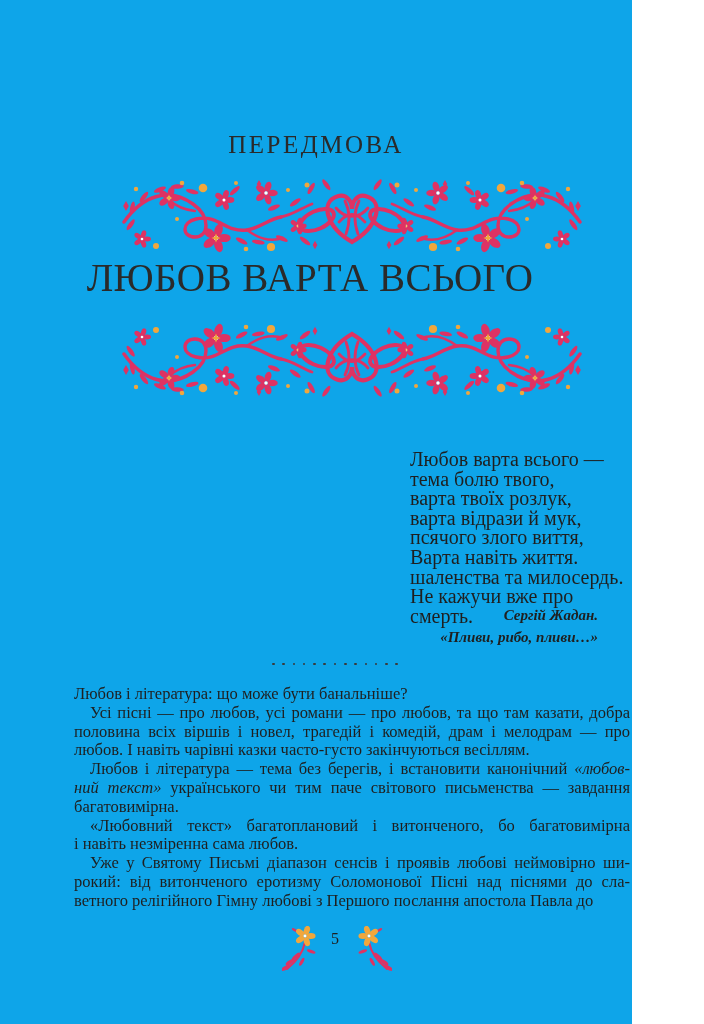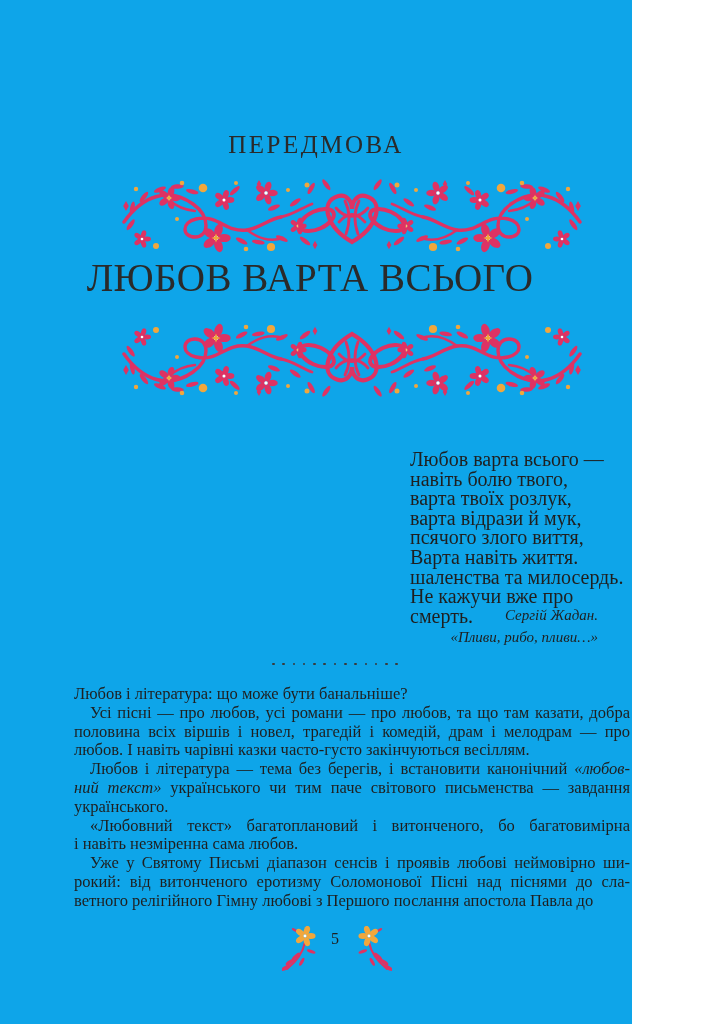--- a/index.html
+++ b/index.html
@@ -23,21 +23,21 @@
   .orn-bottom{top:317px;transform:scaleY(-1)}
   .main-title{
     position:absolute;top:255px;left:0;right:12px;margin:0;text-align:center;
     font-size:39px;font-weight:400;letter-spacing:.5px;color:var(--heading);white-space:nowrap;
   }
   .poem{
     position:absolute;left:410px;top:450px;font-size:20px;line-height:19.6px;color:var(--text);
   }
   .attribution{
     position:absolute;left:410px;top:604px;width:188px;text-align:right;
-    font-style:italic;font-size:15px;line-height:22px;color:var(--text);
+    font-style:italic;font-size:15px;line-height:22px;color:var(--text);font-weight:bold;
   }
   .dots{
     position:absolute;left:272px;top:661px;width:126px;height:6px;
     display:flex;justify-content:space-between;align-items:center;
   }
   .dot{width:2.6px;height:2.6px;border-radius:50%;background:#3a3a3a}
   .body-text{
     position:absolute;left:74px;top:685px;width:556px;
     font-size:16.5px;line-height:18.8px;color:var(--text);
   }
@@ -187,21 +187,21 @@
   <h1 class="main-title">ЛЮБОВ ВАРТА ВСЬОГО</h1>
 
   <div class="orn-band orn-bottom">
     <svg viewBox="0 0 466 82" width="466" height="82">
         <use href="#band"></use>
       </svg>
   </div>
 
   <div class="poem" id="poem">
       <div class="poem-line">Любов варта всього —</div>
-      <div class="poem-line">навіть болю твого,</div>
+      <div class="poem-line">тема болю твого,</div>
       <div class="poem-line">варта твоїх розлук,</div>
       <div class="poem-line">варта відрази й мук,</div>
       <div class="poem-line">псячого злого виття,</div>
       <div class="poem-line">Варта навіть життя.</div>
       <div class="poem-line">шаленства та милосердь.</div>
       <div class="poem-line">Не кажучи вже про смерть.</div>
     </div>
 
   <div class="attribution" id="attribution">
       <div class="attr-line">Сергій Жадан.</div>
@@ -229,21 +229,21 @@
         <div class="bline"><span>Любов і література: що може бути банальніше?</span></div>
       </div>
       <div class="para">
         <div class="bline just ind"><span>Усі пісні — про любов, усі романи — про любов, та що там казати, добра</span></div>
         <div class="bline just"><span>половина всіх віршів і новел, трагедій і комедій, драм і мелодрам — про</span></div>
         <div class="bline"><span>любов. І навіть чарівні казки часто-густо закінчуються весіллям.</span></div>
       </div>
       <div class="para">
         <div class="bline just ind"><span>Любов і література — тема без берегів, і встановити канонічний </span><span class="it">«любов-</span></div>
         <div class="bline just"><span class="it">ний текст»</span><span> українського чи тим паче світового письменства — завдання</span></div>
-        <div class="bline"><span>українського.</span></div>
+        <div class="bline"><span>багатовимірна.</span></div>
       </div>
       <div class="para">
         <div class="bline just ind"><span>«Любовний текст» багатоплановий і витонченого, бо багатовимірна</span></div>
         <div class="bline"><span>і навіть незміренна сама любов.</span></div>
       </div>
       <div class="para">
         <div class="bline just ind"><span>Уже у Святому Письмі діапазон сенсів і проявів любові неймовірно ши-</span></div>
         <div class="bline just"><span>рокий: від витонченого еротизму Соломонової Пісні над піснями до сла-</span></div>
         <div class="bline"><span>ветного релігійного Гімну любові з Першого послання апостола Павла до</span></div>
       </div>

